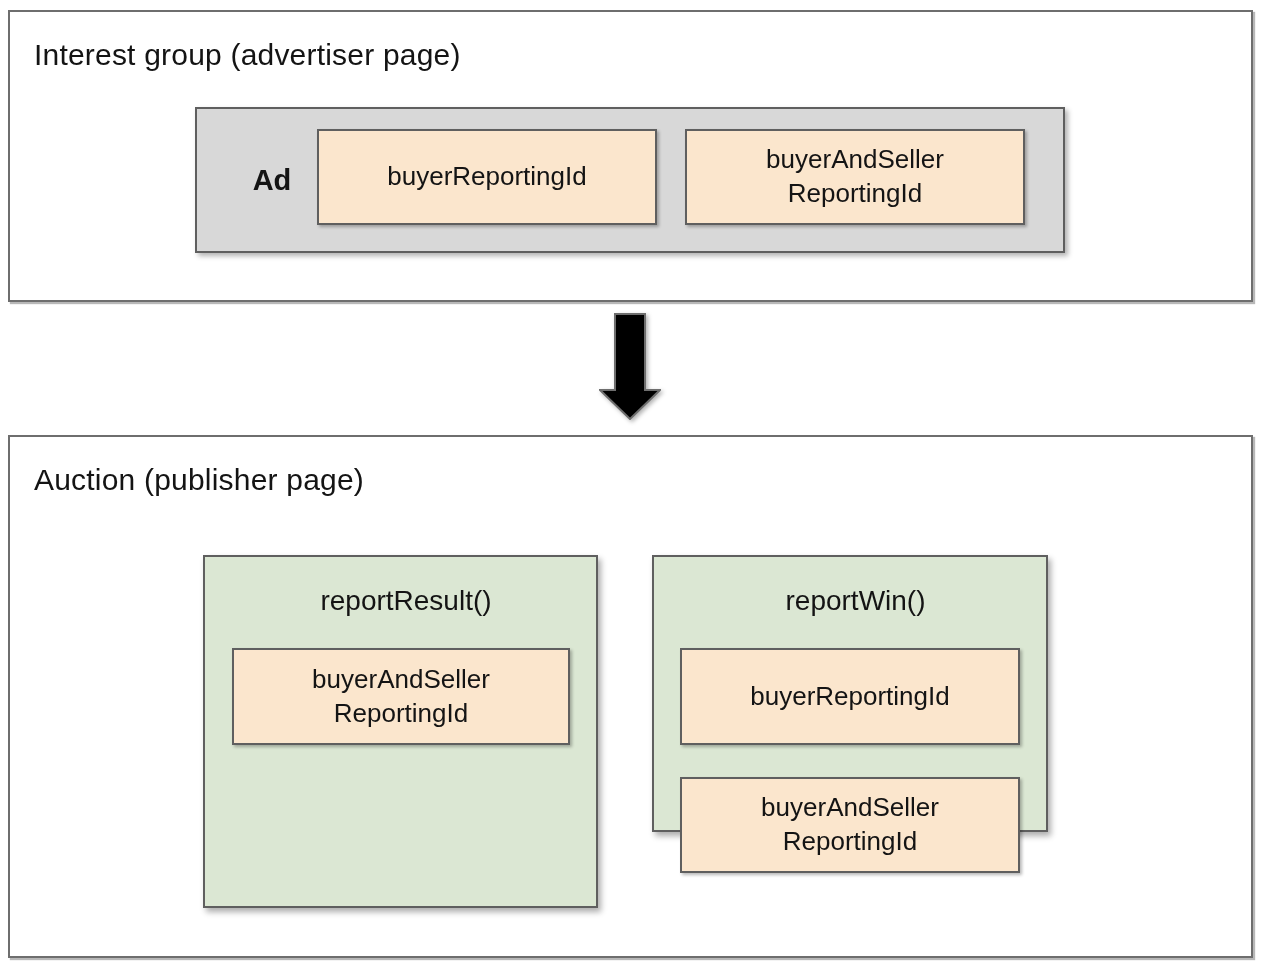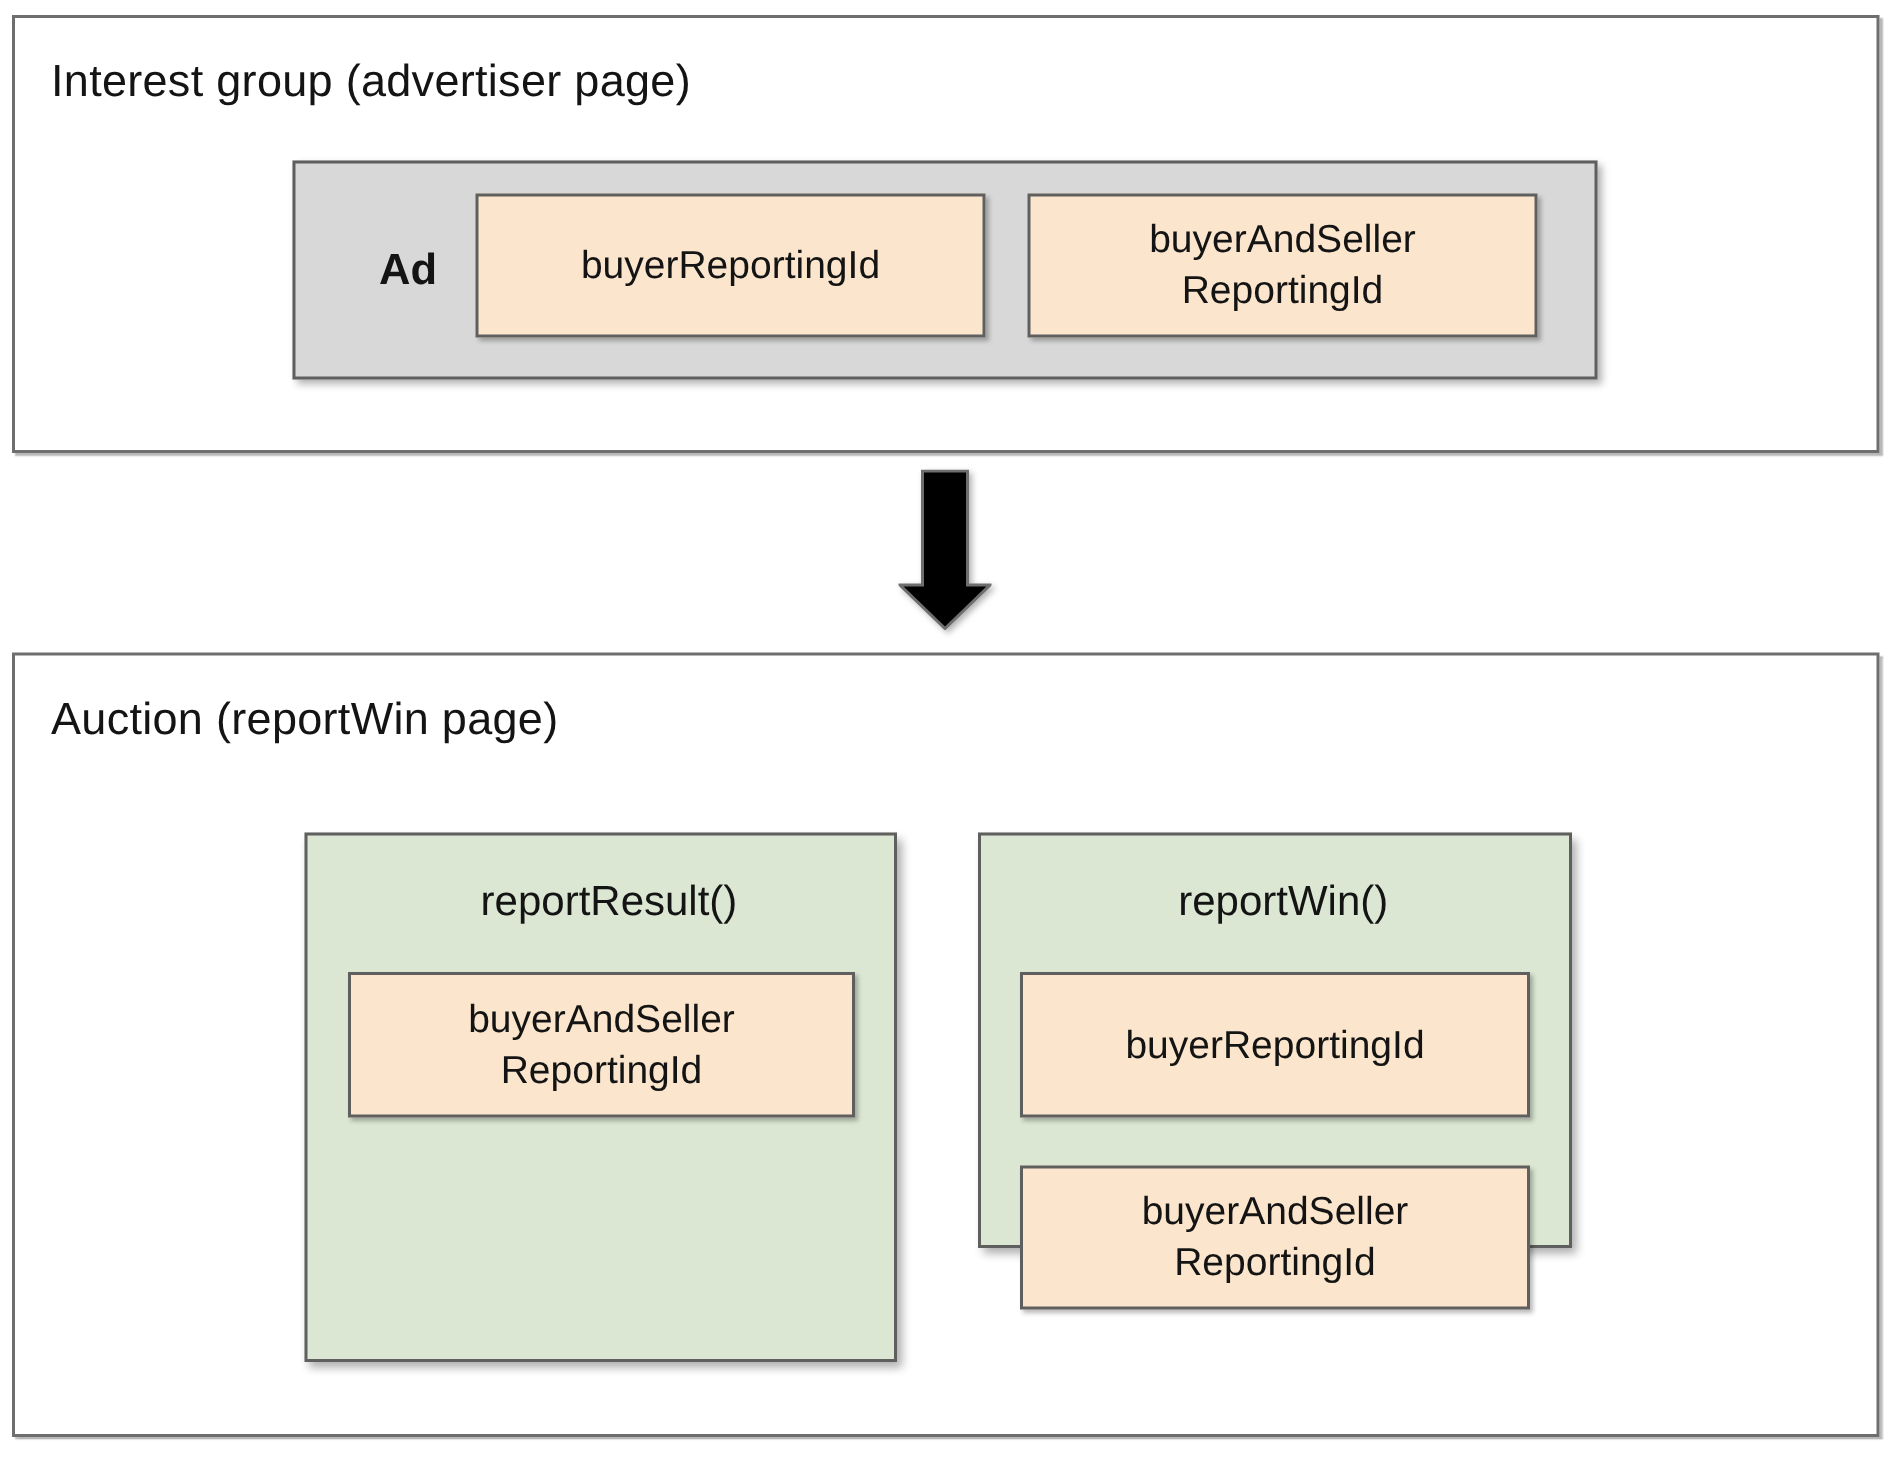--- a/index.html
+++ b/index.html
@@ -116,21 +116,21 @@
       <div class="chip chip--ig2">buyerAndSeller
 ReportingId</div>
     </div>
   </section>
 
   <svg class="arrow-icon" viewBox="0 0 62 107" aria-hidden="true">
     <polygon points="16,1 46,1 46,77 61,77 31,106 1,77 16,77" fill="var(--arrow)" stroke="var(--border-outer)" stroke-width="2" stroke-linejoin="miter"></polygon>
   </svg>
 
   <section class="outer outer--auction">
-    <h2 class="outer-title">Auction (reportWin page)</h2>
+    <h2 class="outer-title">Auction (publisher page)</h2>
 
     <div class="fn-box fn-box--result">
       <div class="fn-title">reportResult()</div>
       <div class="chip chip--rr1">buyerAndSeller
 ReportingId</div>
     </div>
 
     <div class="fn-box fn-box--win">
       <div class="fn-title">reportWin()</div>
       <div class="chip chip--rw1">buyerReportingId</div>

